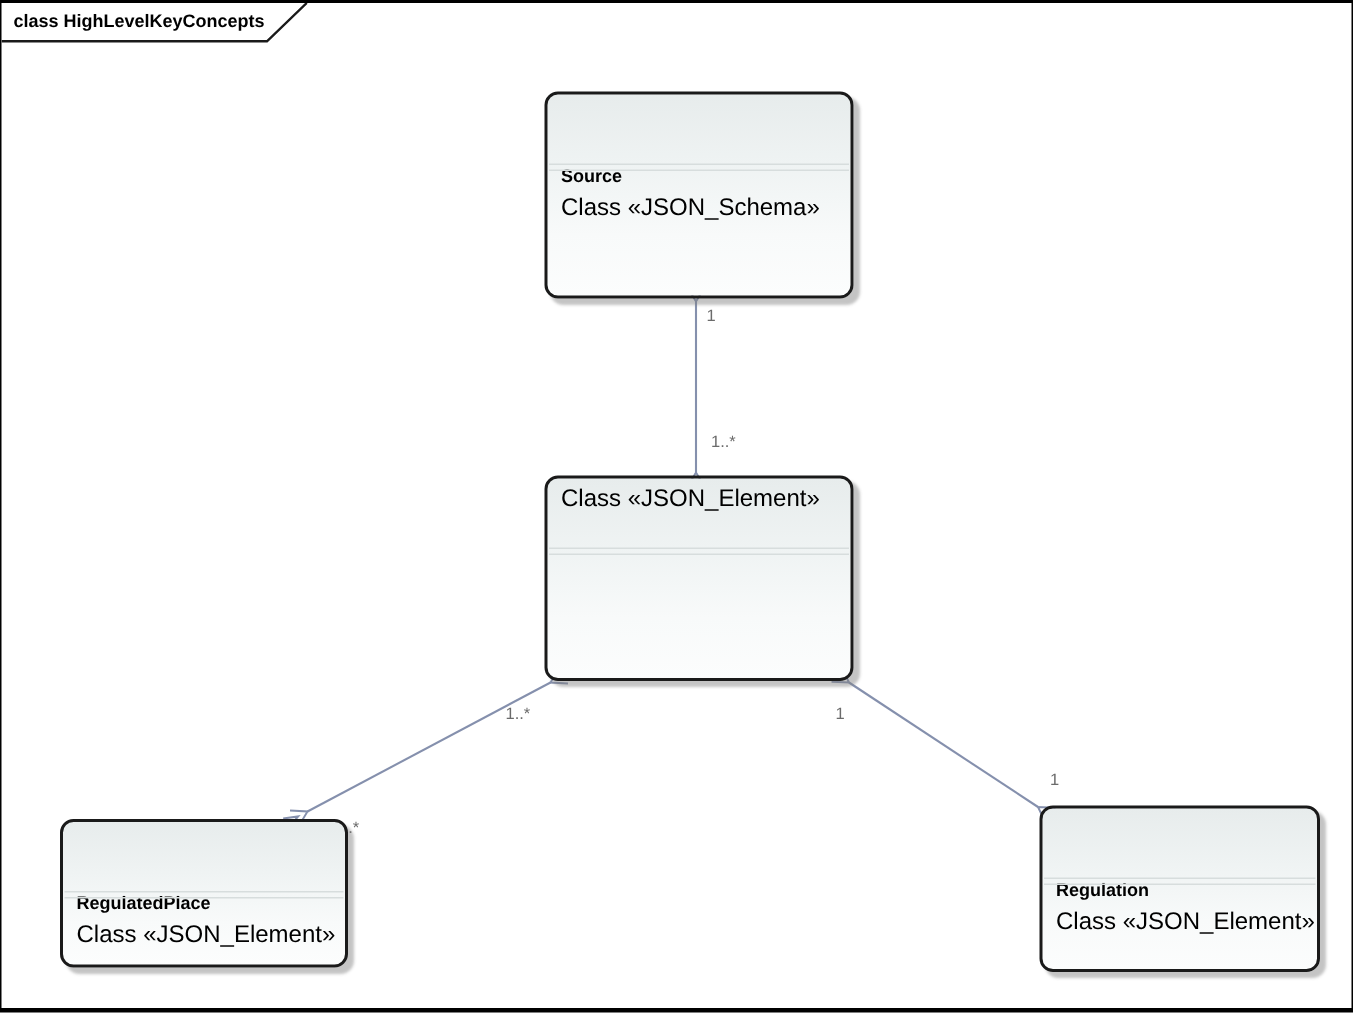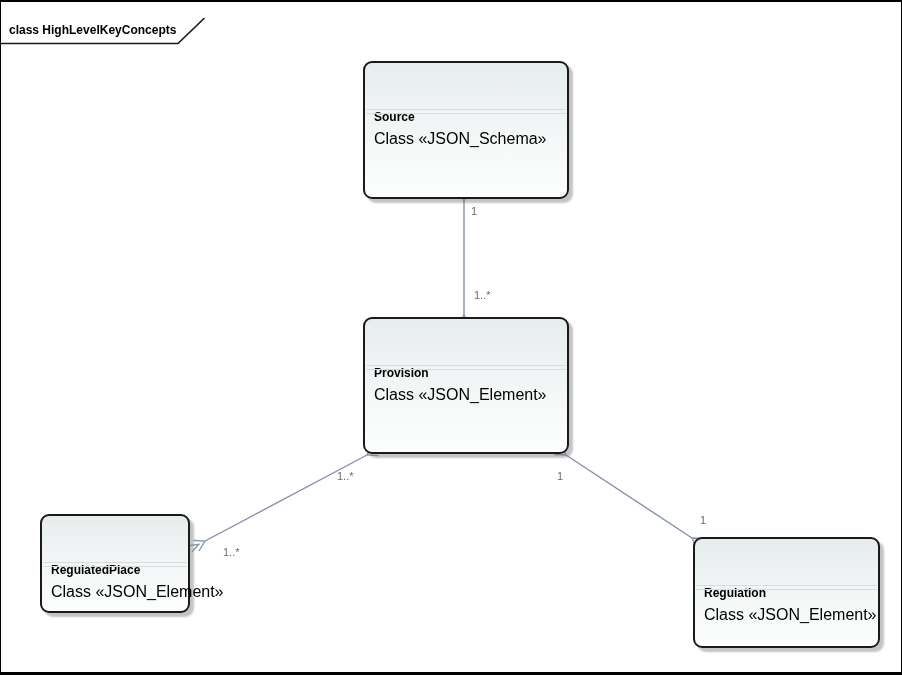--- a/index.html
+++ b/index.html
@@ -18,21 +18,21 @@
     box-sizing: border-box;
     border-top: 2px solid #000000;
     border-left: 1px solid #000000;
     border-right: 1px solid #000000;
     border-bottom: 3px solid #000000;
     background: #ffffff;
   }
   
   .frame-tab {
     position: absolute;
-    left: 0; top: 16px;
+    left: 0; top: 0;
     width: 210px; height: 28px;
     z-index: 3;
     padding-left: 12px;
   }
   .frame-tab svg { position: absolute; left: 0; top: 0; }
   .frame-title {
     position: absolute;
     left: 8px; top: 5px;
     font-size: 12px;
     font-weight: bold;
@@ -75,21 +75,21 @@
   .sep {
     position: absolute;
     left: 1px; right: 1px;
     border-top: 1px solid #d7dddd;
     height: 0;
   }
   .sep1 { top: 46px; }
   .sep2 { top: 50px; }
   #box-source        { left: 362px; top: 59px;  width: 206px; height: 138px; }
   #box-provision     { left: 362px; top: 315px; width: 206px; height: 137px; }
-  #box-regulatedplace{ left: 39px;  top: 512px; width: 150px; height: 99px;  }
+  #box-regulatedplace{ left: 39px;  top: 544px; width: 192px; height: 99px;  }
   #box-regulation    { left: 692px; top: 535px; width: 187px; height: 111px; }
   
   .mult {
     position: absolute;
     font-size: 11px;
     color: #6b6b6b;
     z-index: 2;
     white-space: nowrap;
   }
   #mult-src-1      { left: 470px; top: 203px; }
@@ -131,21 +131,20 @@
   <span class="mult" id="mult-right-reg">1</span>
 
   <div class="uml-box" id="box-source">
     <div class="box-name">Source</div>
     <div class="box-stereotype">Class «JSON_Schema»</div>
     <div class="sep sep1"></div>
     <div class="sep sep2"></div>
   </div>
 
   <div class="uml-box" id="box-provision">
-    <div class="box-name">Provision</div>
     <div class="box-stereotype">Class «JSON_Element»</div>
     <div class="sep sep1"></div>
     <div class="sep sep2"></div>
   </div>
 
   <div class="uml-box" id="box-regulatedplace">
     <div class="box-name">RegulatedPlace</div>
     <div class="box-stereotype">Class «JSON_Element»</div>
     <div class="sep sep1"></div>
     <div class="sep sep2"></div>

